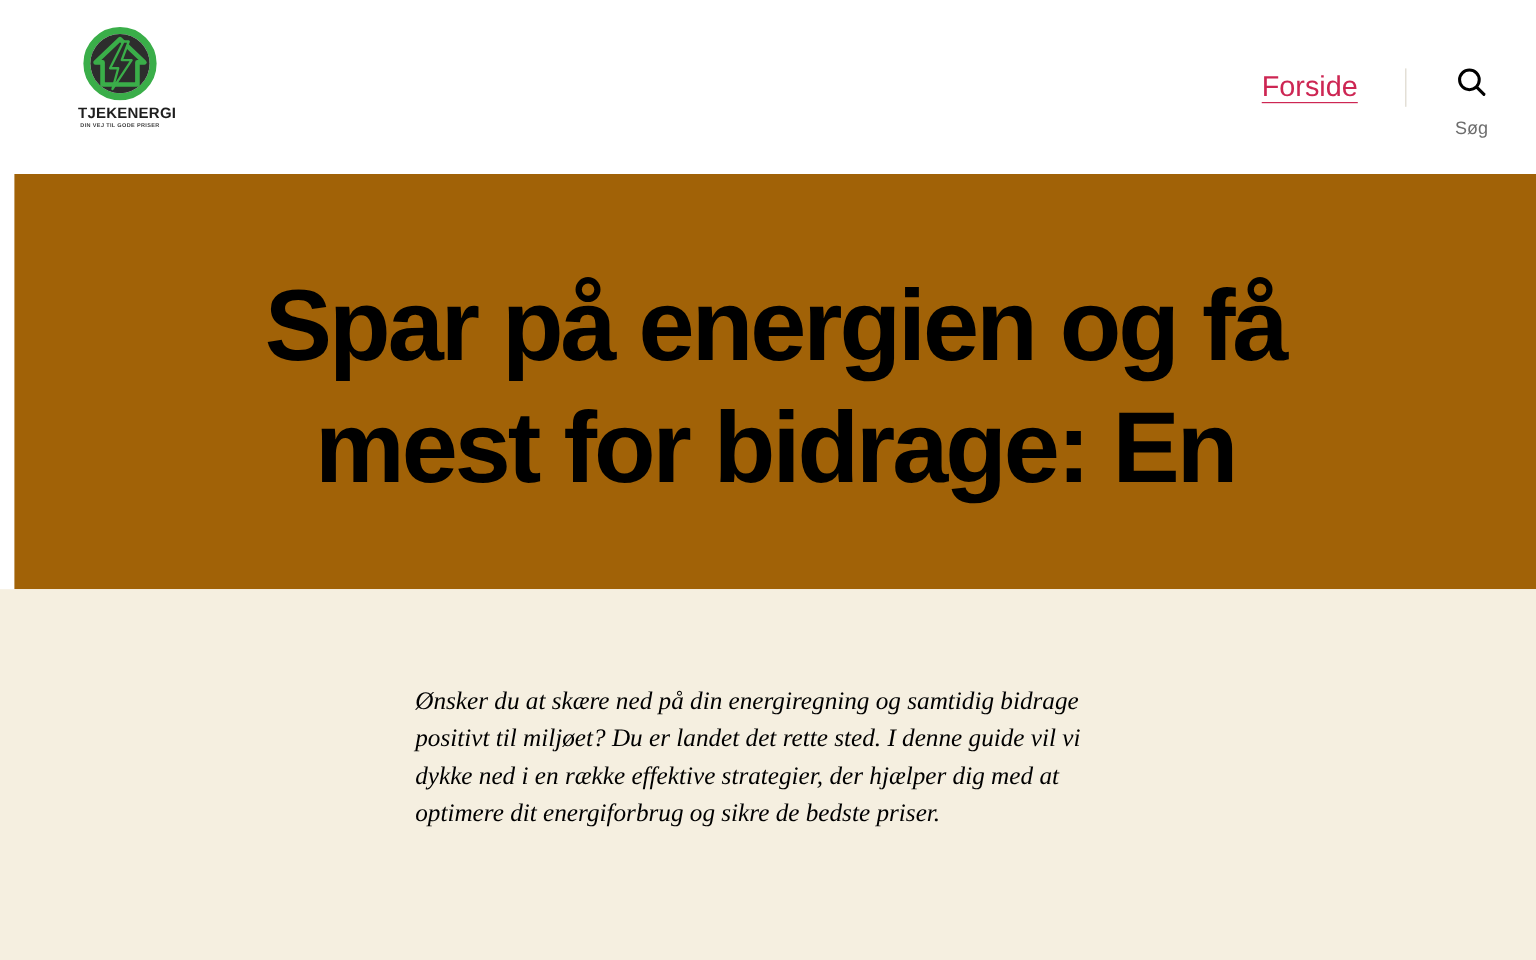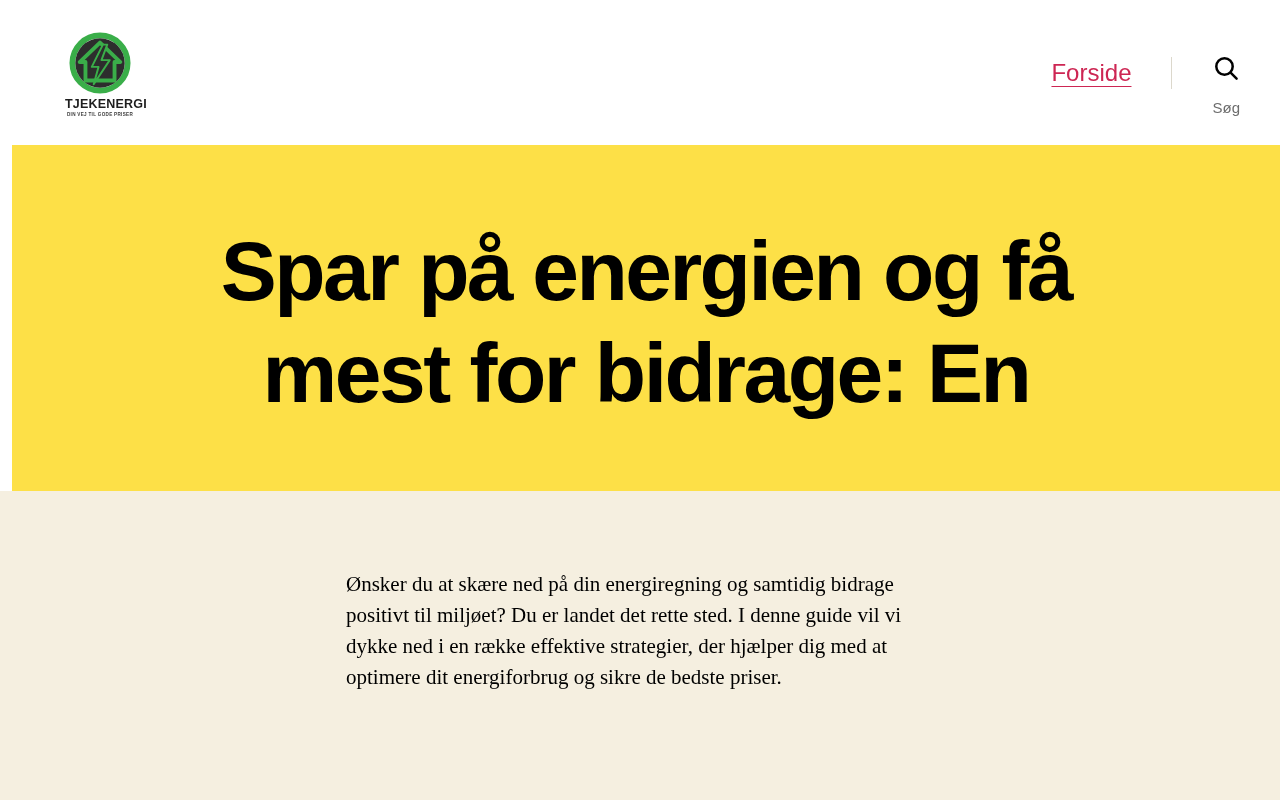--- a/index.html
+++ b/index.html
@@ -14,21 +14,21 @@
   
   .site-header {
     position: relative;
     height: 145px;
     background: #fff;
     flex: 0 0 auto;
   }
   .site-logo {
     position: absolute;
     left: 65px;
-    top: 32px;
+    top: 22px;
     width: 70px;
     text-align: center;
     cursor: pointer;
   }
   .logo-icon { display: block; margin: 0 auto; }
   .logo-name {
     margin-top: 3px;
     font-size: 12.5px;
     font-weight: 700;
     letter-spacing: 0.2px;
@@ -74,21 +74,21 @@
     transform: translateY(13px);
     cursor: pointer;
   }
   .search-label {
     font-size: 15px;
     color: var(--muted, #6d6d6d);
   }
 
   
   .entry-header {
-    background: #fde047;
+    background: #a16207;
     padding: 76px 0 67px;
     flex: 0 0 auto;
     margin-left: 12px;
   }
   .page-title {
     width: 960px;
     margin: 0 auto;
     text-align: center;
     color: #000;
     font-family: "Liberation Sans", sans-serif;
@@ -99,20 +99,21 @@
   }
   .page-title .title-line {
     display: block;
     white-space: nowrap;
   }
 
   
   .post-content {
     background: var(--content-bg, #f5efe0);
     flex: 1 1 auto;
+    font-style: italic;
   }
   .intro-paragraph {
     width: 588px;
     margin: 78px auto 0;
     font-family: "Liberation Serif", serif;
     font-size: 21px;
     line-height: 31px;
     color: #000;
   }
 </style>

